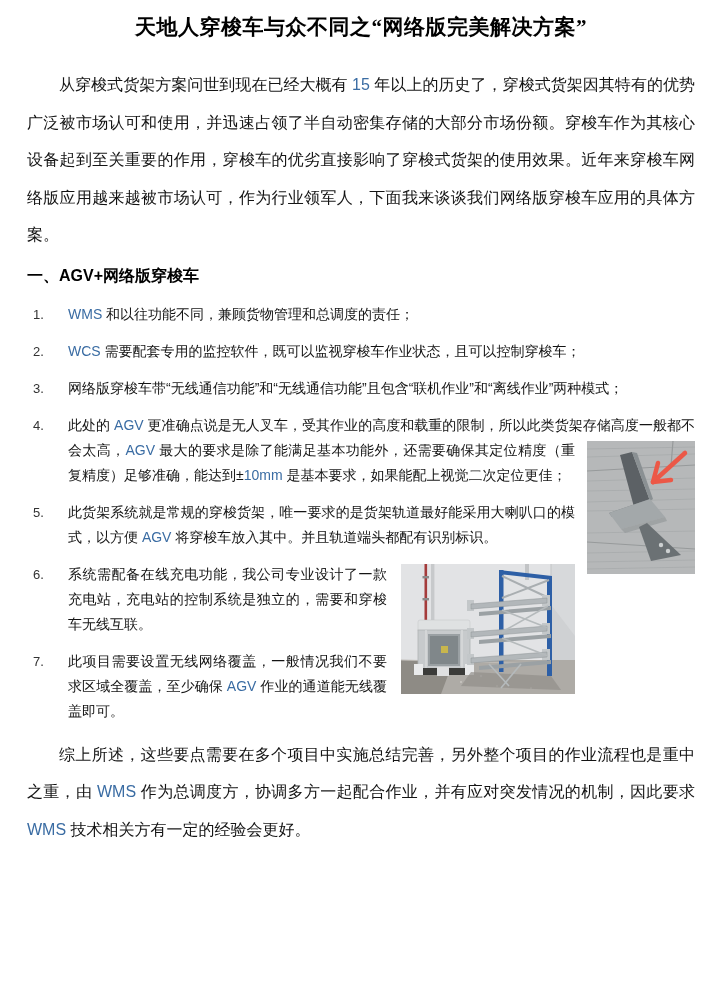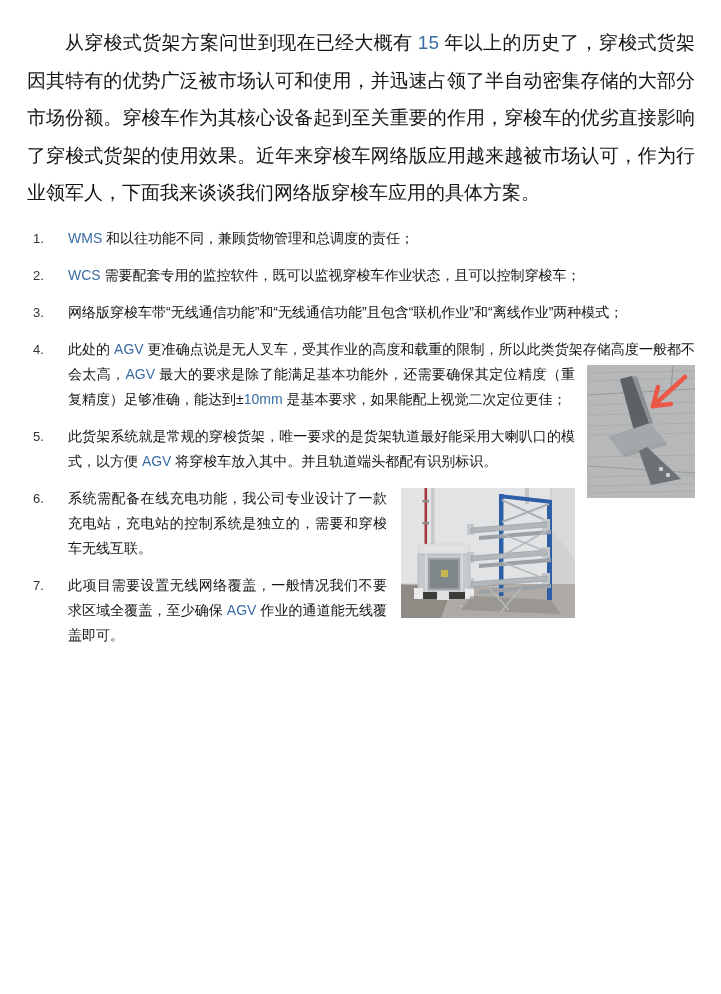--- a/index.html
+++ b/index.html
@@ -17,21 +17,21 @@
     margin:12px 0 0 0;
     font-family:"Liberation Serif",serif;
     font-size:21px;font-weight:700;
     line-height:30px;
     text-align:center;
     color:#000;
     letter-spacing:0.5px;
   }
   .para{
     margin:0;
-    font-size:19px;
+    font-size:16px;
     line-height:37.5px;
     text-align:justify;
     text-indent:2em;
   }
   .intro{margin-top:24px;}
   .heading{
     margin:10px 0 0 0;
     font-size:16px;font-weight:700;line-height:24px;color:#000;
   }
   .lead{margin-top:12px;}
@@ -51,23 +51,25 @@
   .photo1{width:108px;height:133px;margin:3px 0 8px 12px;}
   .photo2{width:174px;height:130px;margin:2px 0 6px 14px;}
   .photo svg{display:block;width:100%;height:100%;}
   .conclusion{margin-top:4px;}
 </style>
 </head>
 <body>
 
 <div class="page">
 
+  <h1 class="title">天地人穿梭车与众不同之“网络版完美解决方案”</h1>
 
   <p class="para intro latinize">从穿梭式货架方案问世到现在已经大概有 <span class="lat">15</span> 年以上的历史了，穿梭式货架因其特有的优势广泛被市场认可和使用，并迅速占领了半自动密集存储的大部分市场份额。穿梭车作为其核心设备起到至关重要的作用，穿梭车的优劣直接影响了穿梭式货架的使用效果。近年来穿梭车网络版应用越来越被市场认可，作为行业领军人，下面我来谈谈我们网络版穿梭车应用的具体方案。</p>
 
+  <h2 class="heading">一、AGV+网络版穿梭车</h2>
 
 
   <div class="list">
 
     <div class="item">
       <span class="num">1.</span>
       <div class="latinize"><span class="lat">WMS</span> 和以往功能不同，兼顾货物管理和总调度的责任；</div>
     </div>
 
     <div class="item">
@@ -200,14 +202,15 @@
           </span><span class="latinize">系统需配备在线充电功能，我公司专业设计了一款充电站，充电站的控制系统是独立的，需要和穿梭车无线互联。</span></div>
     </div>
 
     <div class="item">
       <span class="num">7.</span>
       <div class="latinize">此项目需要设置无线网络覆盖，一般情况我们不要求区域全覆盖，至少确保 <span class="lat">AGV</span> 作业的通道能无线覆盖即可。</div>
     </div>
 
   </div>
 
+  <p class="para conclusion latinize">综上所述，这些要点需要在多个项目中实施总结完善，另外整个项目的作业流程也是重中之重，由 <span class="lat">WMS</span> 作为总调度方，协调多方一起配合作业，并有应对突发情况的机制，因此要求 <span class="lat">WMS</span> 技术相关方有一定的经验会更好。</p>
 
 </div>
 
 </body></html>

